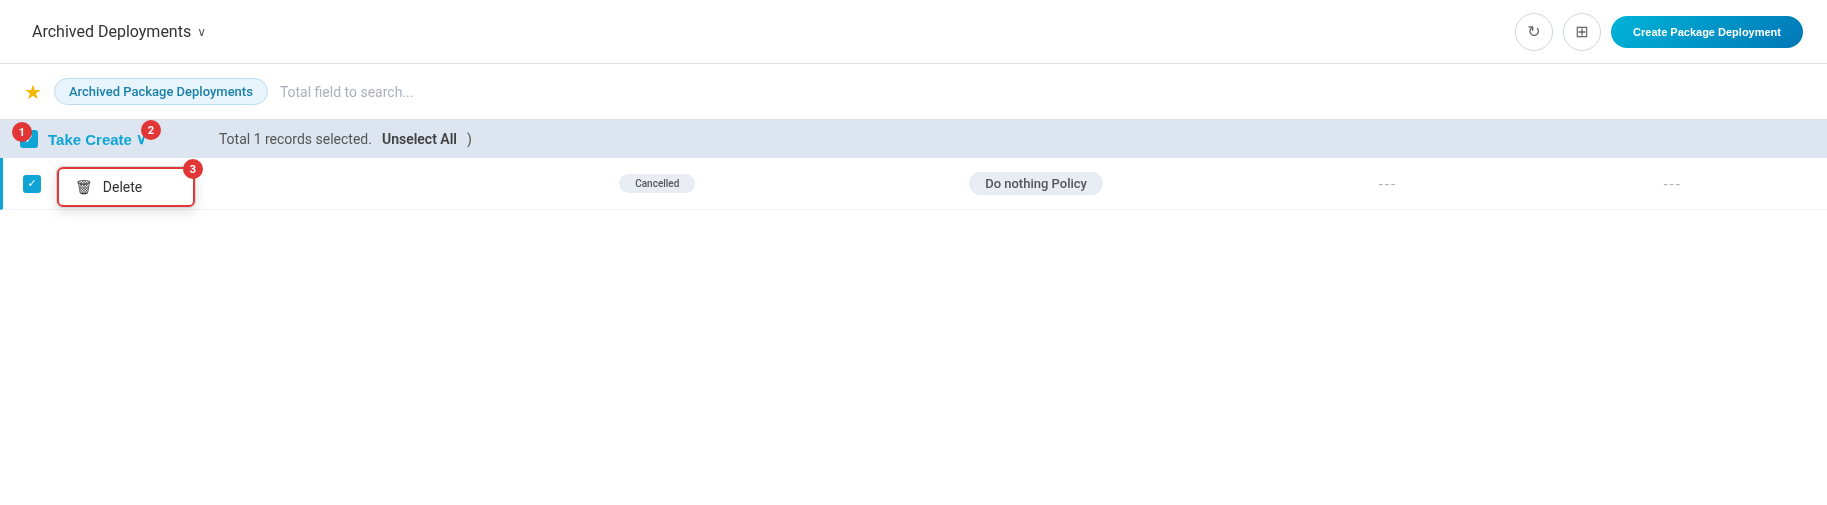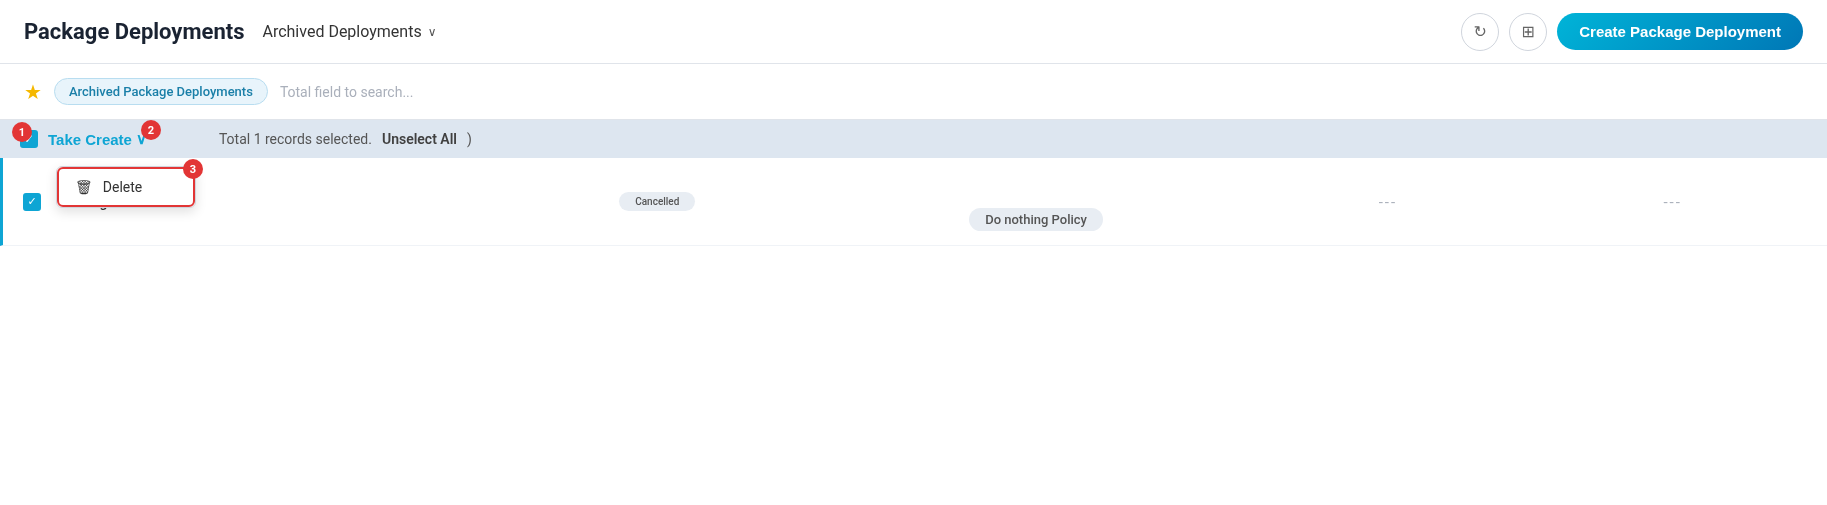--- a/index.html
+++ b/index.html
@@ -66,21 +66,21 @@
       color: #666;
       font-size: 16px;
     }
 
     .create-btn {
       background: linear-gradient(135deg, #00b4d8, #0077b6);
       color: #fff;
       border: none;
       border-radius: 24px;
       padding: 10px 22px;
-      font-size: 15px;
+      font-size: 11px;
       font-weight: 600;
       cursor: pointer;
       white-space: nowrap;
     }
 
     .search-bar {
       background: #fff;
       border-bottom: 1px solid #e0e4ea;
       padding: 14px 24px;
       display: flex;
@@ -252,21 +252,20 @@
       justify-content: center;
     }
 
     .policy-pill {
       background: #e8edf3;
       color: #555;
       border-radius: 20px;
       padding: 4px 16px;
       font-size: 13px;
       font-weight: 500;
-      margin-top: 36px;
     }
 
     .dash-cell {
       flex: 1;
       text-align: center;
       color: #aab0bb;
       font-size: 15px;
       letter-spacing: 2px;
     }
 
@@ -277,21 +276,20 @@
     .page-content {
       min-height: 400px;
       background: #fff;
     }
   </style>
 </head>
 <body>
 
 <div class="top-bar">
   <div class="top-bar-left">
-    <span class="page-title">Package Deployments</span>
     <div class="archived-dropdown">
       <span>Archived Deployments</span>
       <span class="chevron-down">∨</span>
     </div>
   </div>
   <div class="top-bar-right">
     <button class="icon-btn">
       <span>↻</span>
     </button>
     <button class="icon-btn">

